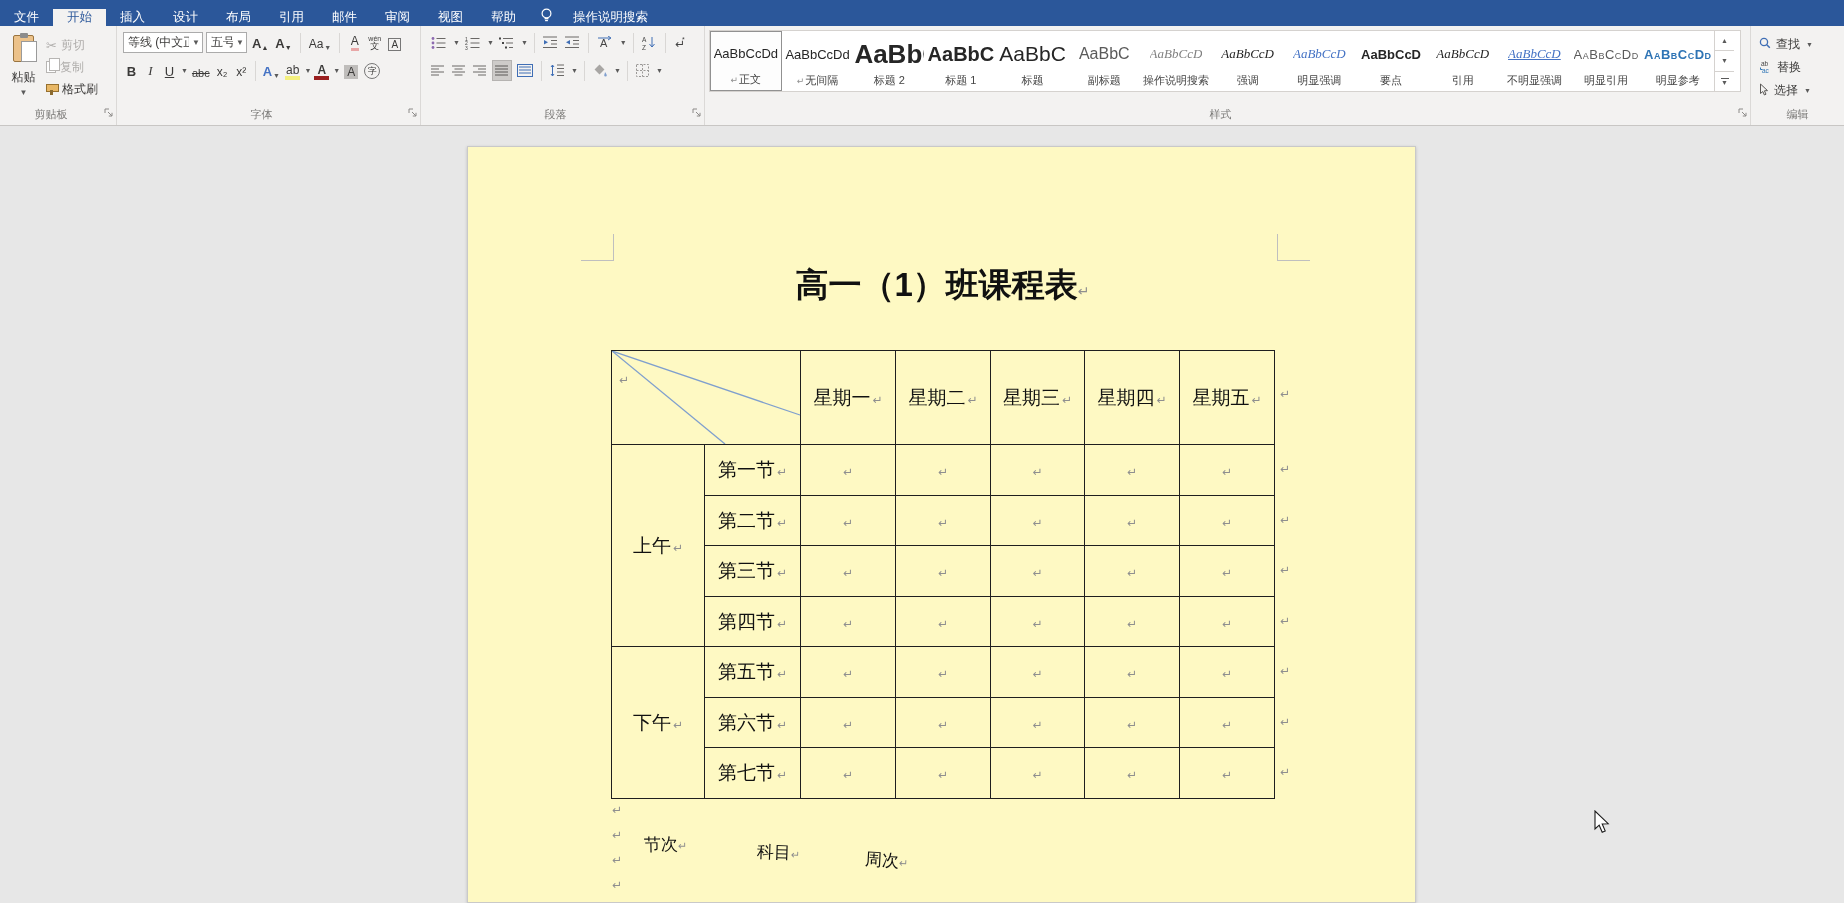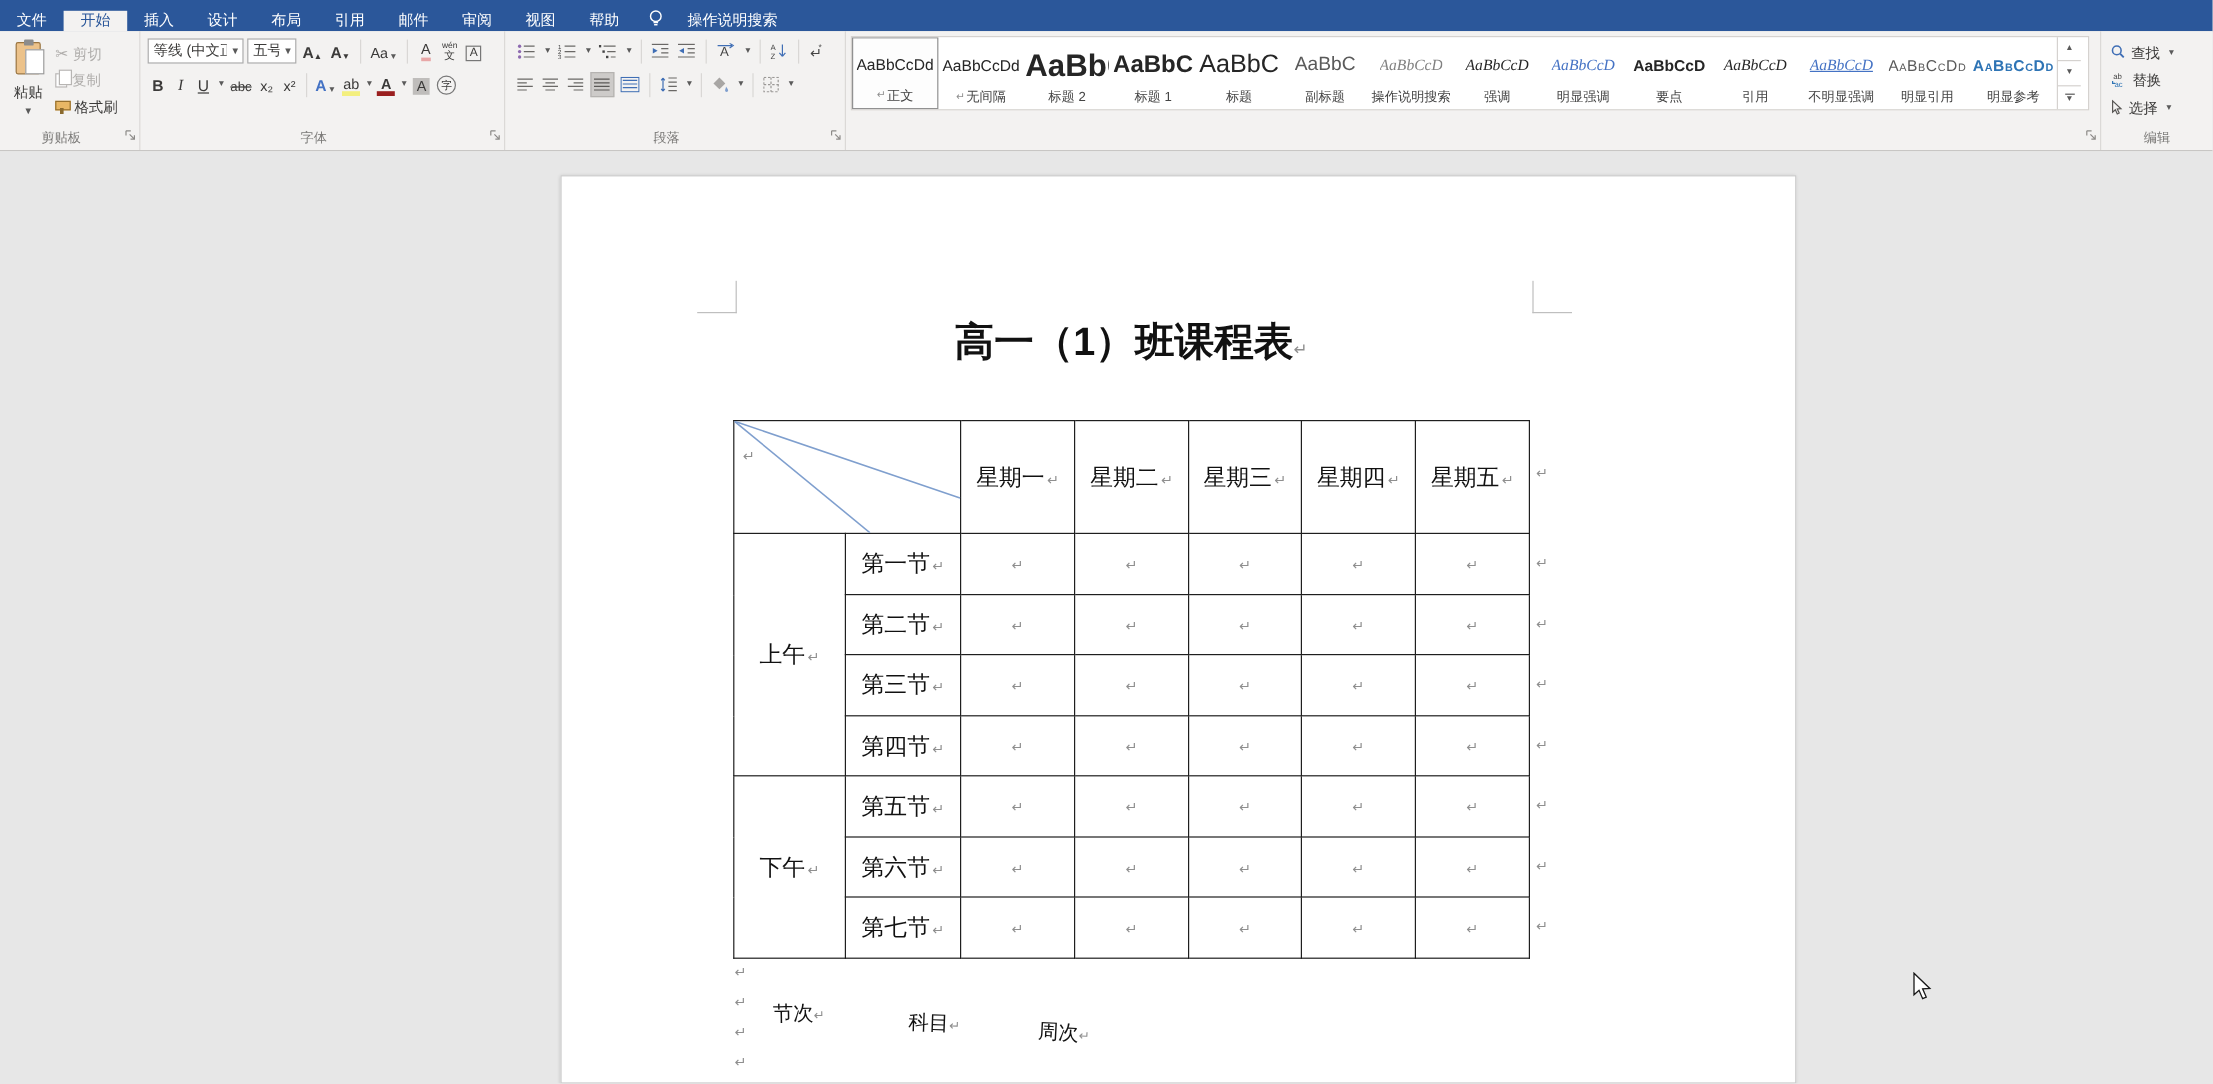--- a/index.html
+++ b/index.html
@@ -105,21 +105,21 @@
   .gsbtn { flex:1; display:flex; align-items:center; justify-content:center; font-size:7px; color:#5a5a5a; border-bottom:1px solid #d5d2cf; }
   .gsbtn:last-child { border-bottom:none; }
   .morebar { display:flex; flex-direction:column; align-items:center; line-height:3px; }
   .morebar .bar { width:8px; height:1px; background:#5a5a5a; margin-bottom:2px; }
 
   
   .erow { position:absolute; left:8px; display:flex; align-items:center; gap:5px; white-space:nowrap; }
 
   
   .docarea { position:absolute; top:126px; left:0; width:100%; height:777px; background:#e7e7e7; }
-  .page { position:absolute; left:467px; top:20px; width:1030px; height:757px; background:#ffffff;
+  .page { position:absolute; left:467px; top:20px; width:949px; height:757px; background:#fef9c3;
           border:1px solid #c9c9c9; box-shadow:0 1px 3px rgba(0,0,0,.18); }
 
   .crop { position:absolute; background:#bfbfbf; }
 
   .doc-title { position:absolute; left:143px; top:116px; width:663px; text-align:center;
                font-size:33px; font-weight:bold; color:#111; white-space:nowrap; }
   .pmark { color:#8f8f8f; font-size:12px; font-weight:normal; }
   .doc-title .pmark { font-size:14px; }
 
   table.sched { position:absolute; left:143px; top:203px; border-collapse:collapse; table-layout:fixed; }
@@ -477,20 +477,21 @@
           </div>
         </div>
         <div class="gscroll">
           <div class="gsbtn">▲</div>
           <div class="gsbtn">▼</div>
           <div class="gsbtn">
               <span class="morebar"><span class="bar"></span>▼</span>
             </div>
         </div>
       </div>
+      <div class="glabel">样式</div>
       <span class="launcher">
         <svg width="10" height="10" viewBox="0 0 10 10">
             <path d="M1 1h4M1 1v4" stroke="#8c8a88" fill="none"></path>
             <path d="M4 4l4 4M8 4.8v3.2H4.8" stroke="#8c8a88" fill="none"></path>
           </svg>
       </span>
     </div>
 
     <div class="rgroup g-edit">
       <div class="erow" style="top:10px;">

